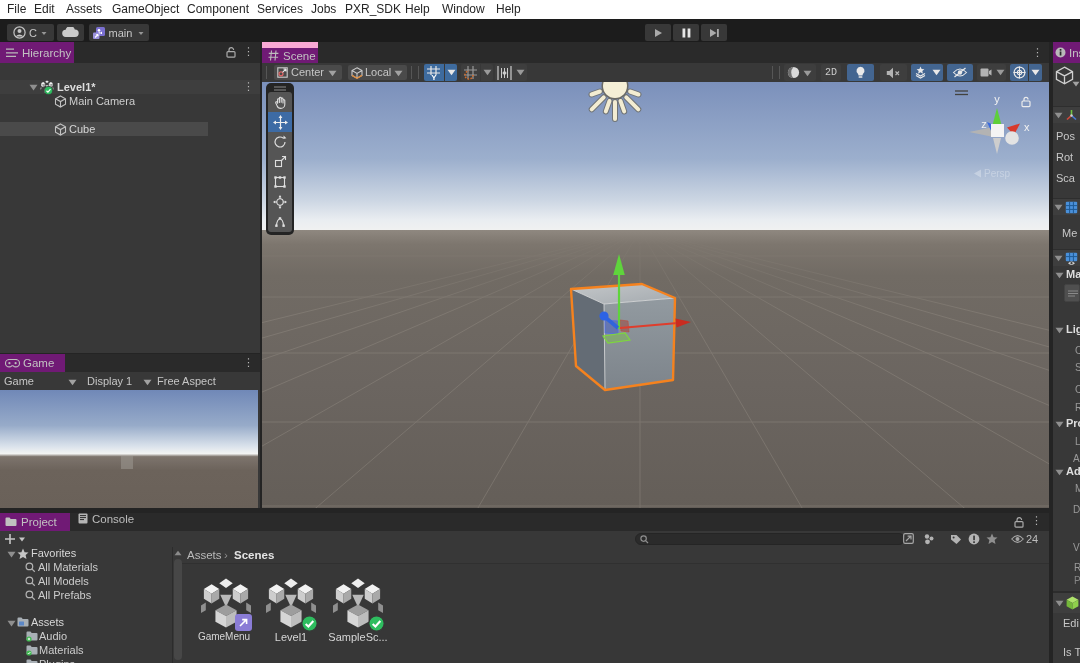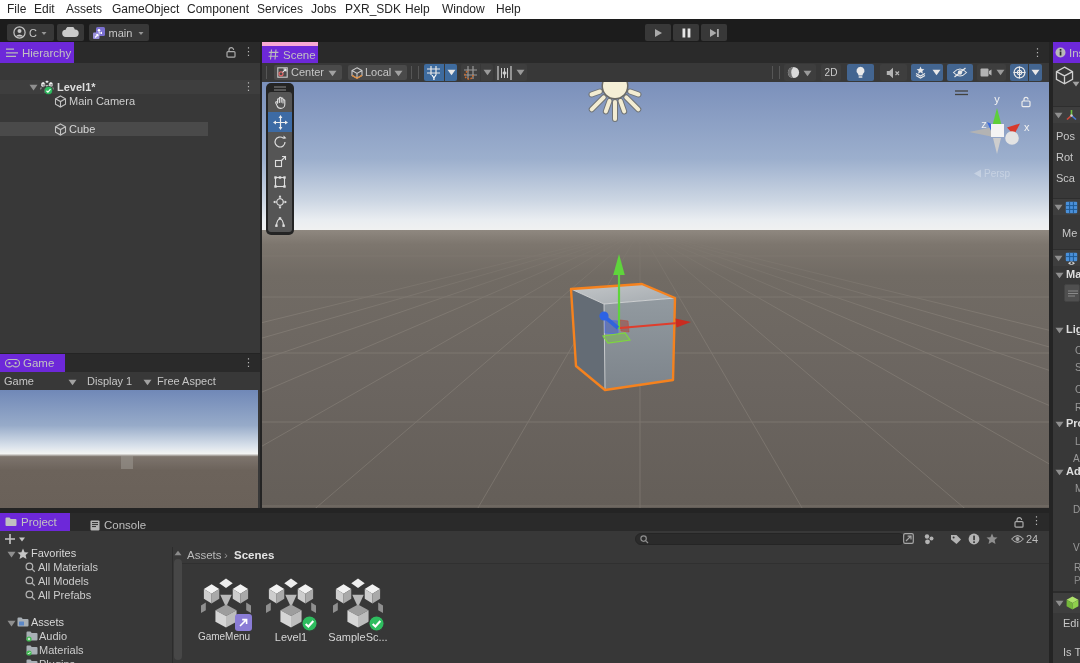--- a/index.html
+++ b/index.html
@@ -9,21 +9,21 @@
 #stage{position:relative;width:1080px;height:663px;}
 
 #menubar{left:0;top:0;width:1080px;height:19px;background:#ffffff;color:#262626;font-size:12px;}
 #menubar span{position:absolute;top:2px;}
 
 #maintb{left:0;top:19px;width:1080px;height:23px;background:#1c1c1c;}
 .tbtn{position:absolute;top:5px;height:17px;background:#383838;border-radius:2px;color:#c6c6c6;
   font-size:11px;display:flex;align-items:center;justify-content:center;}
 
 .tabbar{position:absolute;background:#2a2a2a;}
-.tab{position:absolute;top:0;height:100%;background:#6d28d9;color:#c2c2c2;font-size:11.5px;
+.tab{position:absolute;top:0;height:100%;background:#701a75;color:#c2c2c2;font-size:11.5px;
   display:flex;align-items:center;}
 .ptool{position:absolute;background:#383838;color:#c6c6c6;font-size:11px;}
 .kebab{position:absolute;color:#b9b9b9;font-size:11px;letter-spacing:0;}
 .lock{position:absolute;}
 .t{position:absolute;white-space:pre;}
 .pbtn{position:absolute;left:2px;width:24px;height:20px;background:#555555;
   display:flex;align-items:center;justify-content:center;}
 </style>
 </head>
 <body>
@@ -170,21 +170,21 @@
           <path d="M0.5 0.8 H8.5 L4.5 6.2 Z" fill="#a2a2a2"></path>
         </svg>
       <div class="t" style="left:157px;top:3px;">Free Aspect</div>
     </div>
     <div class="abs" style="left:0;top:37px;width:258px;height:118px;background:linear-gradient(180deg,#7088b7 0%,#97abc9 30%,#dbe3ec 48%,#f3f4f3 54%,#7d746d 56.5%,#6c635b 68%,#6a6159 100%);">
       <div class="abs" style="left:121px;top:66px;width:12px;height:13px;background:#9a948e;opacity:.6;"></div>
     </div>
   </div>
   <div class="abs" id="scene" style="left:262px;top:42px;width:787px;height:471px;background:#383838;">
     <div class="tabbar" style="left:0;top:0;width:787px;height:21px;">
-      <div class="tab" style="left:0;width:56px;padding-left:6px;border-top:4px solid #f9a8d4;">
+      <div class="tab" style="left:0;width:56px;padding-left:6px;border-top:6px solid #f9a8d4;">
         <svg width="11" height="11" viewBox="0 0 11 11" style="margin-right:4px">
             <path d="M3.5 0.5 L2.5 10.5 M8 0.5 L7 10.5 M0.8 3.4 H10.4 M0.5 7.2 H10.1" stroke="#bdbdbd" stroke-width="1.1"></path>
           </svg>Scene
       </div>
       <div class="kebab" style="left:770px;top:4px;">⋮</div>
     </div>
     <div class="ptool" id="stool" style="left:0;top:21px;width:787px;height:19px;">
       <div class="abs" style="left:4px;top:3px;width:1px;height:13px;background:#565656;"></div>
       <div class="abs" style="left:12px;top:2px;width:68px;height:15px;background:#4a4a4a;border-radius:2px;">
         <svg class="abs" style="left:3px;top:2px" width="11" height="11" viewBox="0 0 11 11">
@@ -247,21 +247,21 @@
       <div class="abs" style="left:517px;top:3px;width:1px;height:13px;background:#565656;"></div>
       <div class="abs" style="left:522px;top:1px;width:32px;height:17px;background:#3e3e3e;border-radius:2px;">
         <svg class="abs" style="left:3px;top:2px" width="13" height="13" viewBox="0 0 13 13">
             <circle cx="6.5" cy="6.5" r="5.6" fill="#d9d9d9"></circle>
             <path d="M6.5 0.9 a5.6 5.6 0 0 0 0 11.2 a8 8 0 0 1 0 -11.2" fill="#6e6e6e"></path>
           </svg>
         <svg class="abs" style="left:19px;top:6px" width="9" height="7" viewBox="0 0 9 7">
             <path d="M0.5 0.8 H8.5 L4.5 6.2 Z" fill="#9a9a9a"></path>
           </svg>
       </div>
-      <div class="abs" style="left:559px;top:1px;width:20px;height:17px;background:#3e3e3e;border-radius:2px;color:#cdcdcd;font-size:10px;text-align:center;line-height:17px;">2D</div>
+      <div class="abs" style="left:559px;top:1px;width:20px;height:17px;background:#3e3e3e;border-radius:2px;color:#cdcdcd;font-size:10px;text-align:center;line-height:17px;font-family:Liberation Mono, monospace;">2D</div>
       <div class="abs" style="left:585px;top:1px;width:27px;height:17px;background:#436590;border-radius:2px;">
         <svg class="abs" style="left:8px;top:2px" width="11" height="13" viewBox="0 0 11 13">
             <path d="M5.5 0.8 a4 4 0 0 1 2.4 7.2 l-0.4 1.4 h-4 l-0.4 -1.4 a4 4 0 0 1 2.4 -7.2 Z" fill="#e9e9e9"></path>
             <rect x="3.6" y="10.2" width="3.8" height="1.6" rx="0.6" fill="#e9e9e9"></rect>
           </svg>
       </div>
       <div class="abs" style="left:618px;top:1px;width:27px;height:17px;background:#3e3e3e;border-radius:2px;">
         <svg class="abs" style="left:6px;top:3px" width="15" height="12" viewBox="0 0 15 12">
             <path d="M0.8 4 h2.6 L7 0.8 V11.2 L3.4 8 H0.8 Z" fill="#b3b3b3"></path>
             <path d="M9.5 4.5 L13 8 M13 4.5 L9.5 8" stroke="#b3b3b3" stroke-width="1.2"></path>
@@ -605,21 +605,21 @@
   </div>
   <div class="abs" id="div1" style="left:260px;top:42px;width:2px;height:471px;background:#242424;"></div>
   <div class="abs" id="div2" style="left:1049px;top:42px;width:4px;height:621px;background:#242424;"></div>
   <div class="abs" id="proj" style="left:0;top:513px;width:1049px;height:150px;background:#383838;overflow:hidden;">
     <div class="tabbar" style="left:0;top:0;width:1049px;height:18px;">
       <div class="tab" style="left:0;width:70px;padding-left:5px;">
         <svg width="12" height="10" viewBox="0 0 12 10" style="margin-right:4px">
             <path d="M0.5 1.5 a1 1 0 0 1 1-1 h3 l1.2 1.5 h4.8 a1 1 0 0 1 1 1 v5 a1 1 0 0 1 -1 1 h-9 a1 1 0 0 1 -1-1 Z" fill="#c0c0c0"></path>
           </svg>Project
       </div>
-      <div class="abs" style="left:78px;top:0;height:100%;display:flex;align-items:flex-end;color:#bdbdbd;font-size:11.5px;margin-left:12px;">
+      <div class="abs" style="left:78px;top:0;height:100%;display:flex;align-items:flex-start;color:#bdbdbd;font-size:11.5px;">
         <svg width="10" height="11" viewBox="0 0 10 11" style="margin-right:4px">
             <rect x="0.5" y="0.5" width="9" height="10" rx="1" fill="#b5b5b5"></rect>
             <path d="M2 2.6 H8 M2 4.6 H8 M2 6.6 H6" stroke="#2a2a2a" stroke-width="1"></path>
           </svg>Console
       </div>
       <svg class="lock" style="left:1014px;top:4px" width="10" height="11" viewBox="0 0 10 11">
           <rect x="1" y="4.6" width="8" height="5.6" rx="1" fill="none" stroke="#ababab" stroke-width="1.2"></rect>
           <path d="M3 4.6 V3 a2.3 2.3 0 0 1 4.6 0" fill="none" stroke="#ababab" stroke-width="1.2"></path>
         </svg>
       <div class="kebab" style="left:1031px;top:1px;">⋮</div>

